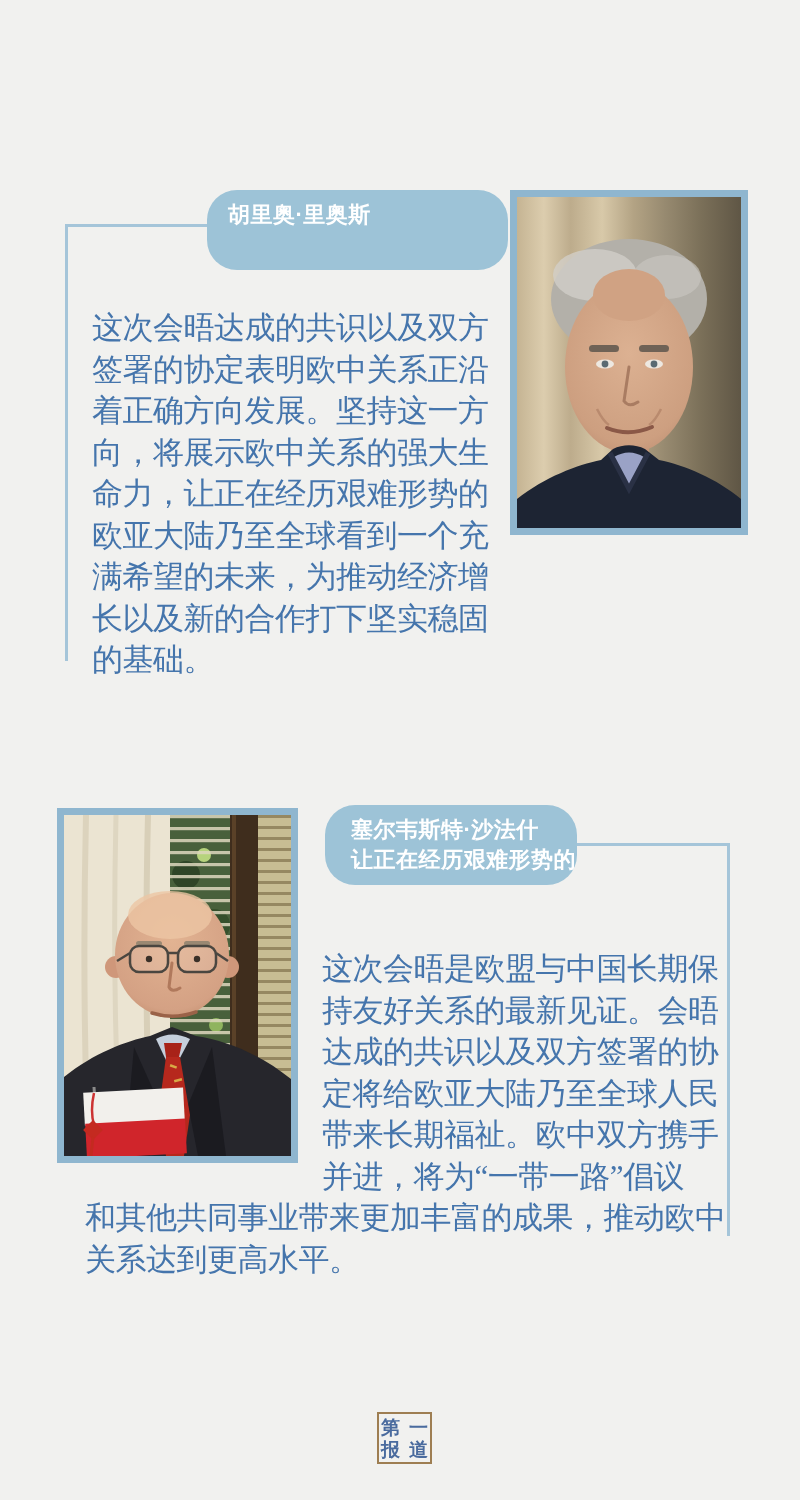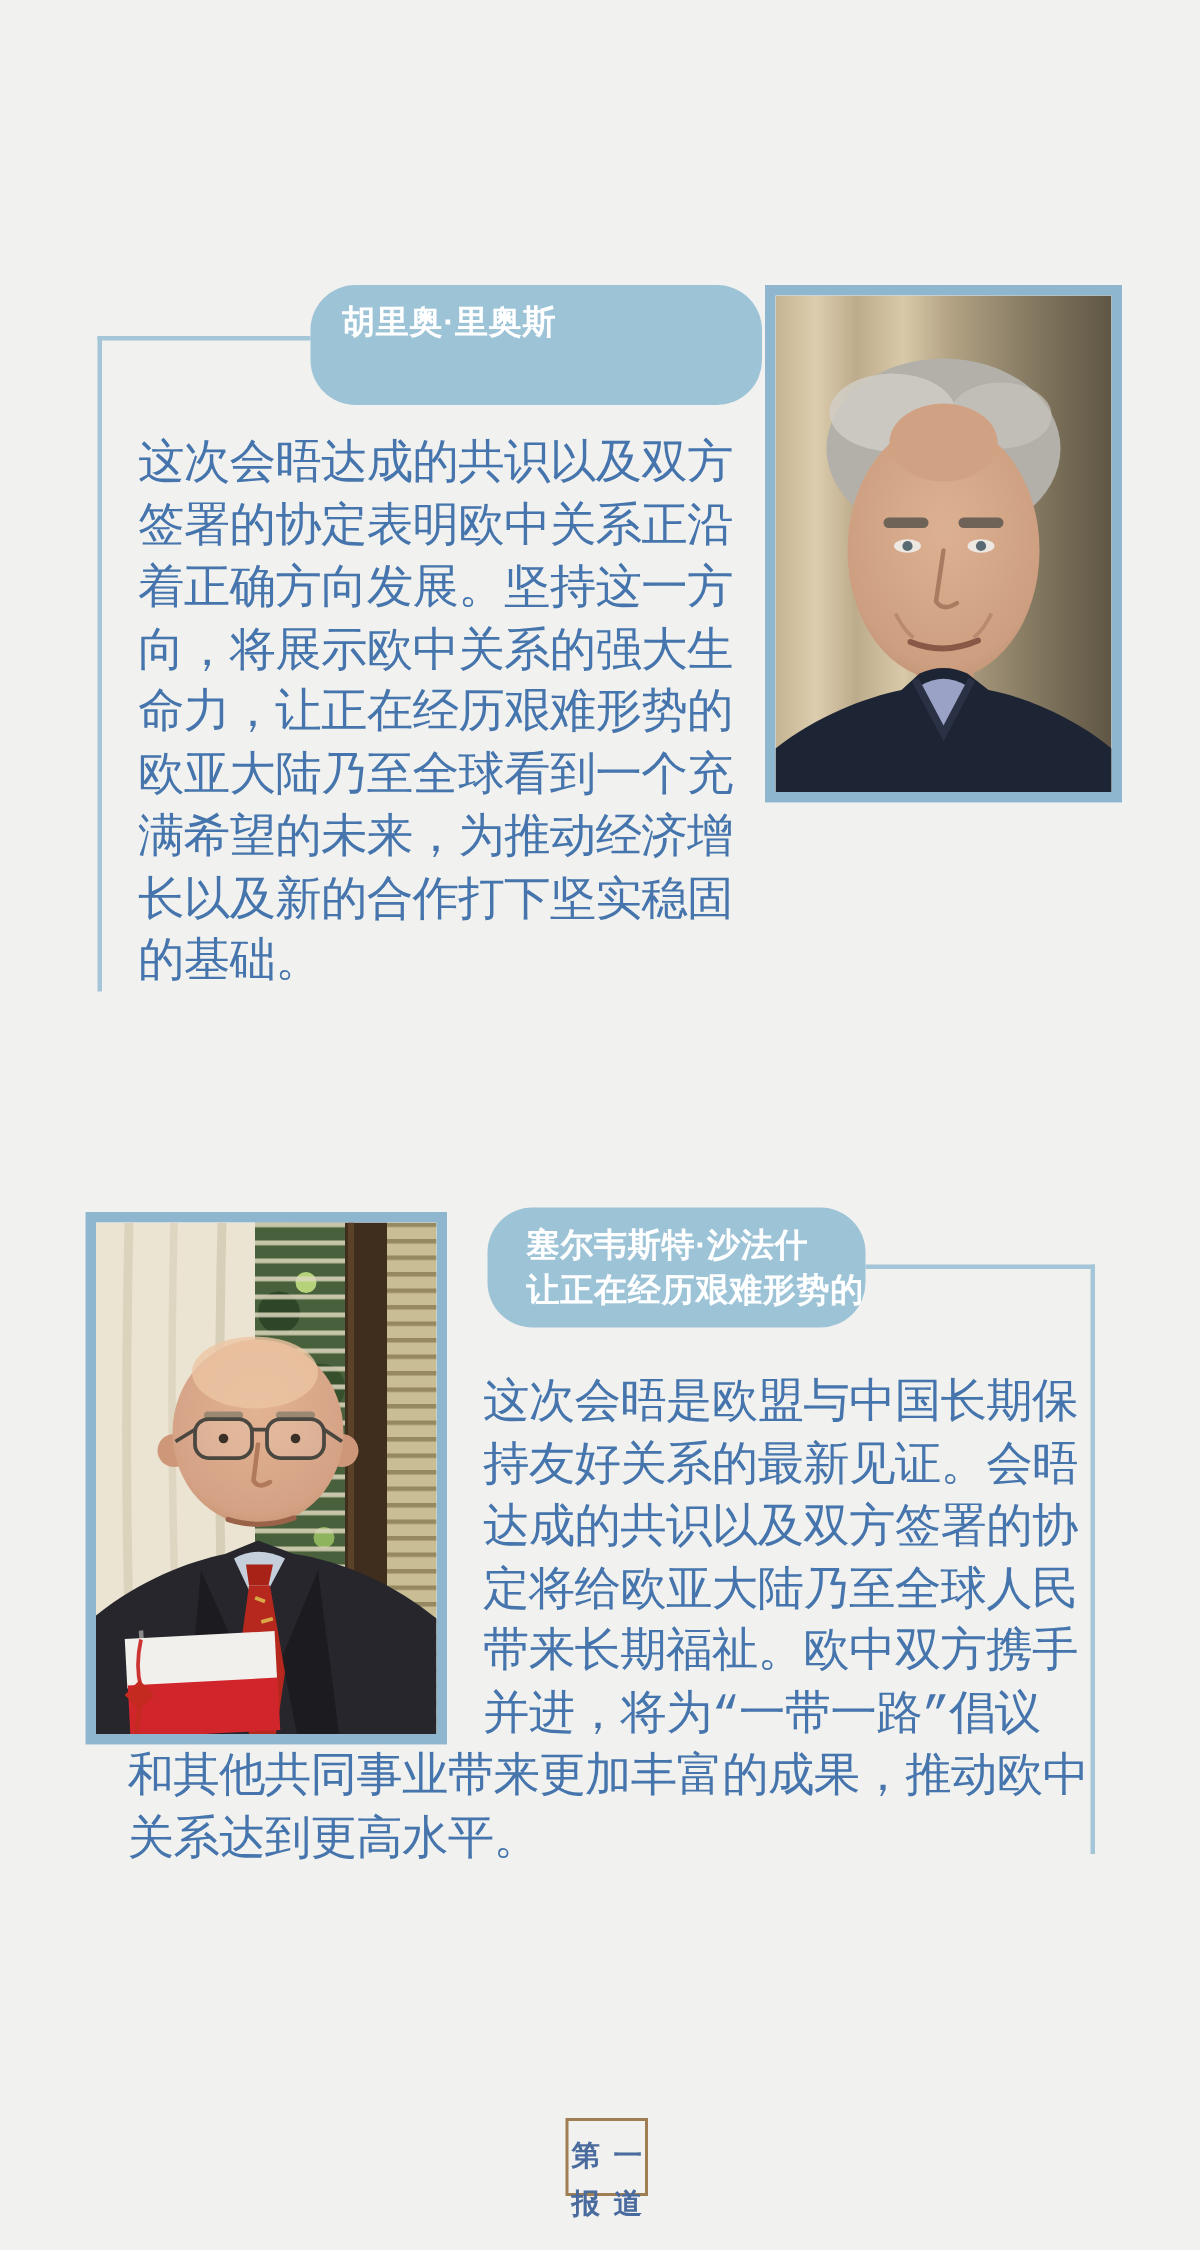--- a/index.html
+++ b/index.html
@@ -34,33 +34,33 @@
   #photo2 { left:57px;  top:808px; width:241px; height:355px; }
   .photo-frame svg { display:block; width:100%; height:100%; }
 
   
   .quote {
     position:absolute; color:#4575ac;
     font-family:"Liberation Serif", serif;
     font-size:31px; line-height:41.5px;
     letter-spacing:-0.5px;
   }
-  #quote1 { left:92px; top:290px; width:435px; white-space:pre-line;font-family:Liberation Mono, monospace; }
-  #quote2 { left:85px; top:916px; width:662px;font-family:Liberation Mono, monospace; }
+  #quote1 { left:92px; top:307px; width:435px; white-space:pre-line; }
+  #quote2 { left:85px; top:948px; width:662px; }
   #quote2 .qtext { white-space:pre-line; }
   .quote2-spacer { float:left; width:237px; height:245px; }
 
   
   .seal {
     position:absolute; left:377px; top:1412px; width:55px; height:52px;
     border:2px solid #9e7e52; box-sizing:border-box;
     color:#4a6b9e; font-family:"Liberation Serif", serif;
     text-align:center; padding-top:3px;
   }
-  .seal .row { font-size:19px; line-height:22px; letter-spacing:9px; margin-right:-9px; font-weight:bold;margin-top:10px; }
+  .seal .row { font-size:19px; line-height:22px; letter-spacing:9px; margin-right:-9px; font-weight:bold; }
 </style>
 </head>
 <body>
 
 <div class="canvas">
 
   <div class="cline" id="line1h"></div>
   <div class="cline" id="line1v"></div>
 
   <div class="badge" id="badge1">

